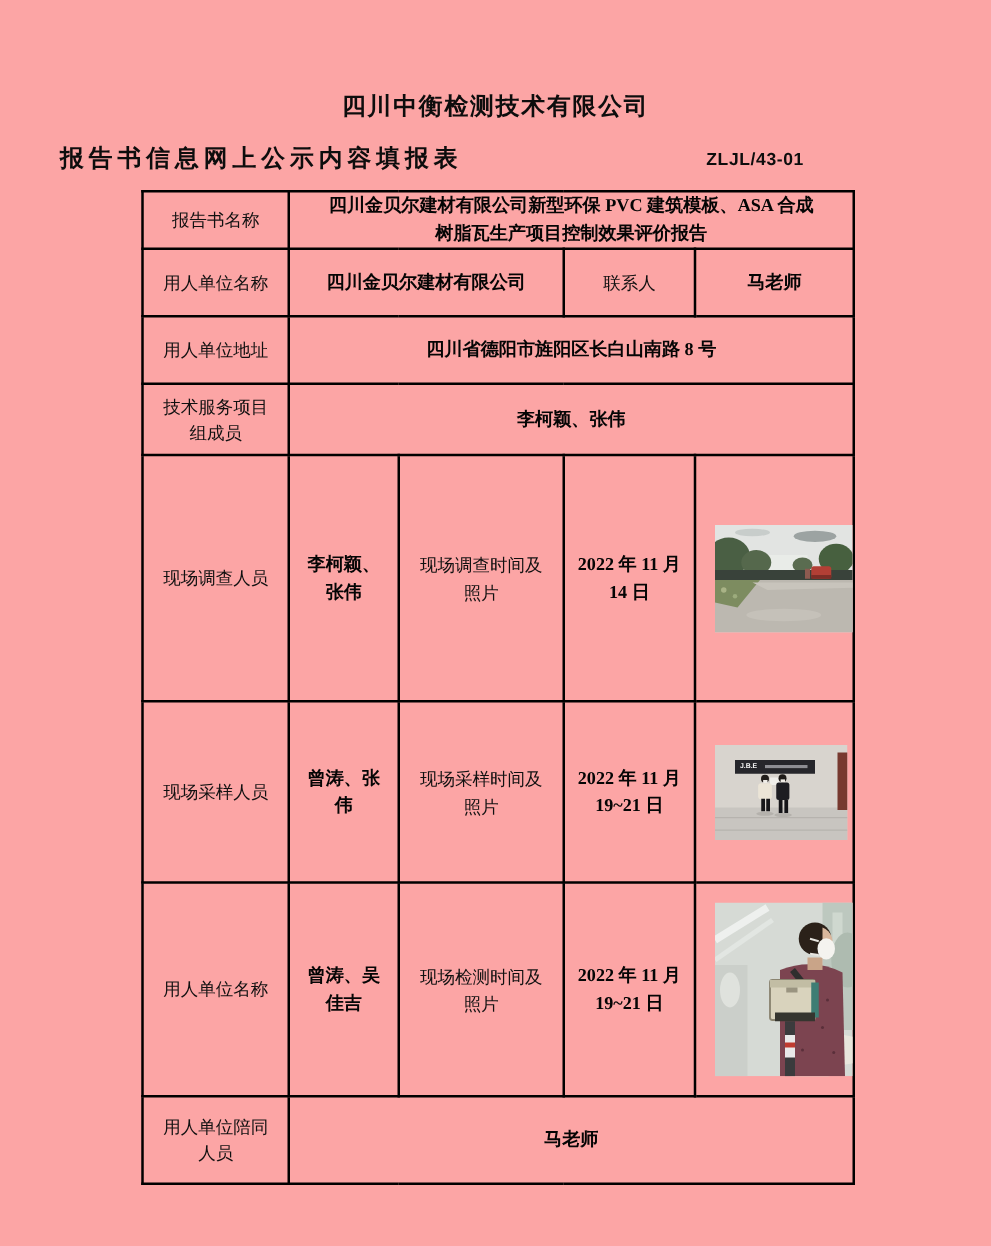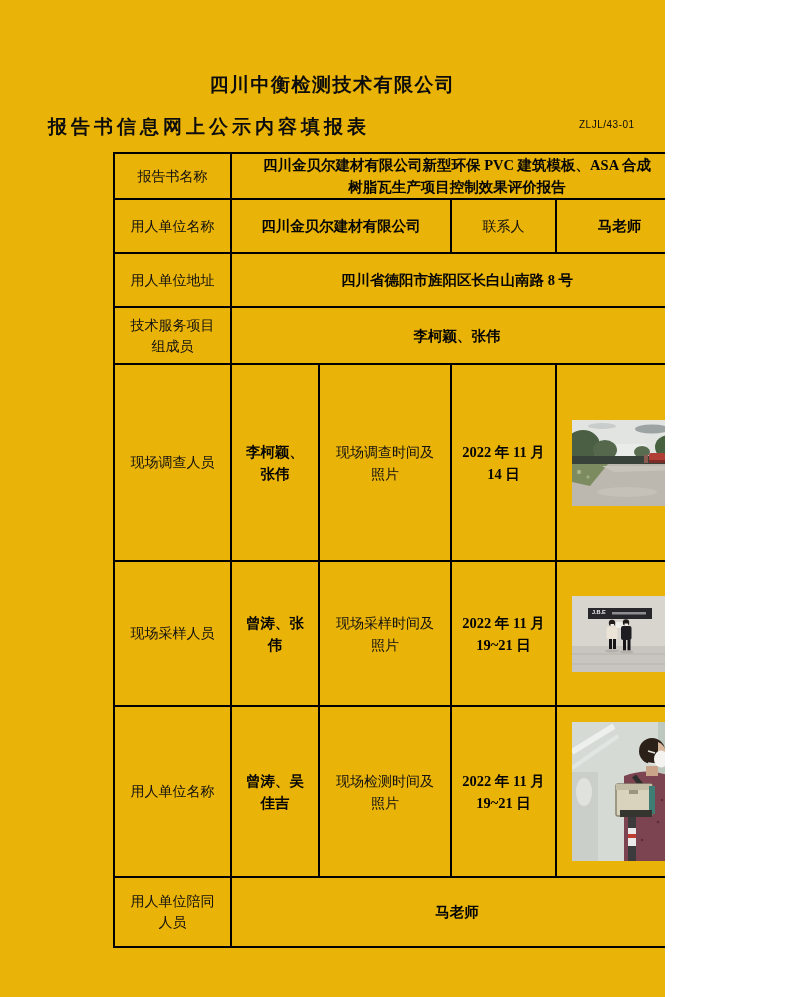--- a/index.html
+++ b/index.html
@@ -1,32 +1,32 @@
 <!DOCTYPE html>
 <html><head>
 <meta charset="utf-8">
 <style>
   html,body { margin:0; padding:0; background:#ffffff; }
   body { font-family: "Liberation Sans", sans-serif; color:#000; }
-  .page { position:relative; width:665px; height:997px; background:#eab308; overflow:hidden; }
+  .page { position:relative; width:793px; height:997px; background:#fca5a5; overflow:hidden; }
 
   .company-title {
     position:absolute; top:72px; left:0; width:100%;
     text-align:center; font-size:19px; font-weight:700; letter-spacing:1.5px;
     color:#0d0d0d;
   }
   .form-title {
     position:absolute; top:114px; left:0; width:100%;
     font-size:19px; font-weight:700; letter-spacing:4px;
     color:#0d0d0d;
     padding-left:48px;
   }
   .form-code {
-    position:absolute; top:119px; left:579px;
-    font-size:10px; font-weight:400; letter-spacing:0.5px;
+    position:absolute; top:119px; left:565px;
+    font-size:14px; font-weight:700; letter-spacing:0.5px;
     color:#0d0d0d;
   }
 
   table.form-table {
     position:absolute; left:113px; top:152px;
     width:569px; table-layout:fixed; border-collapse:collapse;
     border:2px solid #000;
   }
   td {
     border:2px solid #000;

